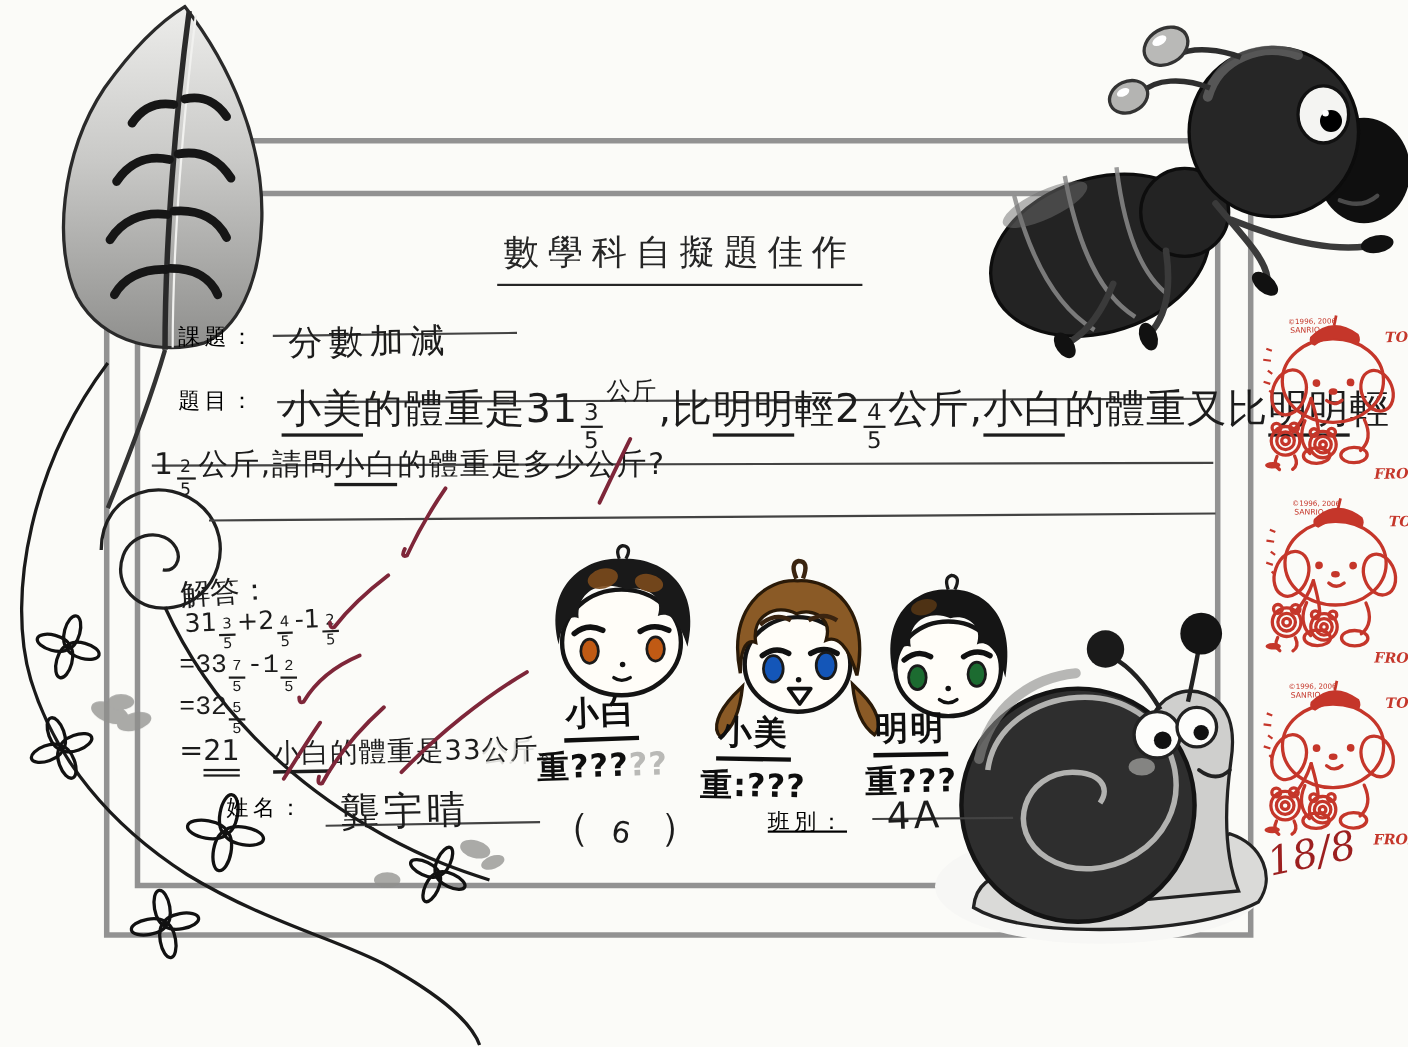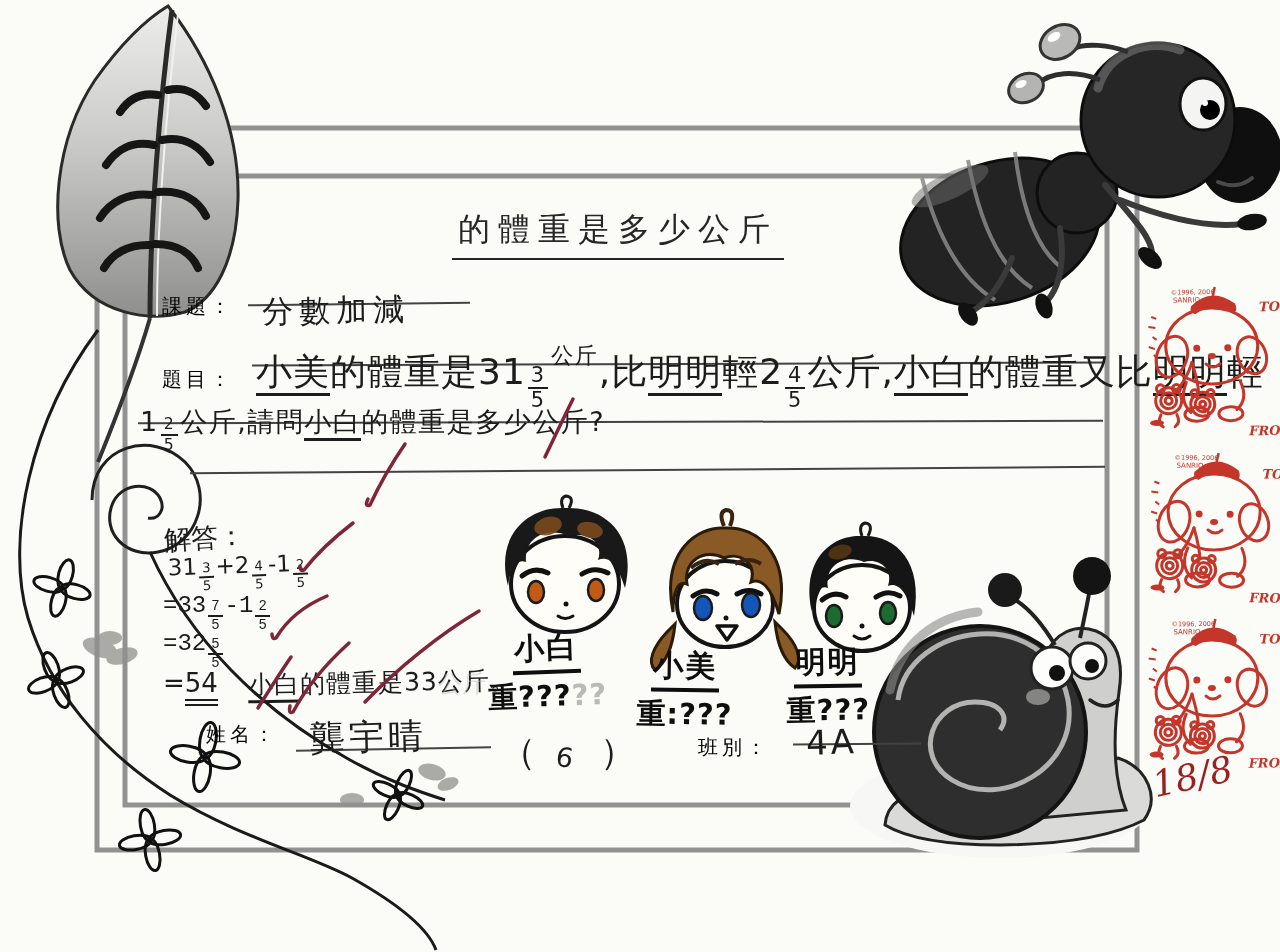--- a/index.html
+++ b/index.html
@@ -222,26 +222,26 @@
     </g>
   </svg>
 
   <div class="rule" style="left:248px;top:303px;width:222px;transform:rotate(-0.7deg);"></div>
   <div class="rule" style="left:252px;top:363px;width:852px;transform:rotate(-0.2deg);"></div>
   <div class="rule" style="left:138px;top:421px;width:965px;transform:rotate(-0.15deg);"></div>
   <div class="rule" style="left:190px;top:469px;width:915px;transform:rotate(-0.4deg);"></div>
   <div class="rule" style="left:296px;top:748px;width:195px;transform:rotate(-1deg);"></div>
   <div class="rule" style="left:793px;top:743px;width:128px;transform:rotate(-0.5deg);"></div>
 
-  <div class="abs textlayer title serif" style="left:452px;top:208px;">的體重是多少公斤</div>
+  <div class="abs textlayer title serif" style="left:452px;top:208px;">數學科自擬題佳作</div>
 
   <div class="abs textlayer lbl serif" style="left:162px;top:293px;">課題：</div>
   <div class="abs textlayer hw hand" style="left:262px;top:290px;font-size:31px;letter-spacing:6px;transform:rotate(-1deg);">分數加減</div>
 
-  <div class="abs textlayer lbl serif" style="left:162px;top:366px;">題目：</div>
+  <div class="abs textlayer lbl serif" style="left:162px;top:351px;">題目：</div>
   <div class="abs textlayer hw hand" style="left:256px;top:348px;font-size:36px;letter-spacing:1px;"><span class="u1">小美</span>的體重是31<span class="frac">
         <span class="n">3</span>
         <span class="d">5</span>
       </span><span class="ins">公斤</span>,比<span class="u1">明明</span>輕2<span class="frac">
         <span class="n">4</span>
         <span class="d">5</span>
       </span>公斤,<span class="u1">小白</span>的體重又比<span class="u1">明明</span>輕</div>
   <div class="abs textlayer hw hand" style="left:140px;top:404px;font-size:27px;letter-spacing:1.5px;">1<span class="frac">
         <span class="n">2</span>
         <span class="d">5</span>
@@ -262,21 +262,21 @@
         <span class="n">7</span>
         <span class="d">5</span>
       </span>-1<span class="frac">
         <span class="n">2</span>
         <span class="d">5</span>
       </span></div>
   <div class="abs textlayer hw hand" style="left:163px;top:630px;font-size:24px;font-family:Liberation Mono, monospace;">=32<span class="frac">
         <span class="n">5</span>
         <span class="d">5</span>
       </span></div>
-  <div class="abs textlayer hw hand" style="left:163px;top:668px;font-size:26px;">=<span class="u2">54</span></div>
+  <div class="abs textlayer hw hand" style="left:163px;top:668px;font-size:26px;">=<span class="u2">21</span></div>
   <div class="abs textlayer hw hand" style="left:248px;top:666px;font-size:25px;letter-spacing:1px;transform:rotate(-1deg);"><span class="u1">小白</span>的體重是33公斤。</div>
   <div class="abs textlayer hand ghost" style="left:438px;top:668px;font-size:24px;opacity:0.45;">公斤</div>
 
   <div class="char-label" style="left:487px;top:628px;width:120px;transform:rotate(-2deg);">
     <span class="char-name">小白</span>
     <span class="char-weight"><span>重???</span><span class="ghost">??</span></span>
   </div>
   <div class="char-label" style="left:625px;top:646px;width:120px;transform:rotate(1deg);">
     <span class="char-name">小美</span>
     <span class="char-weight"><span>重:???</span><span class="ghost"></span></span>
@@ -284,21 +284,21 @@
   <div class="char-label" style="left:768px;top:642px;width:120px;transform:rotate(-1deg);">
     <span class="char-name">明明</span>
     <span class="char-weight"><span>重???</span><span class="ghost"></span></span>
   </div>
 
   <div class="abs textlayer lbl serif" style="left:206px;top:721px;">姓名：</div>
   <div class="abs textlayer hw hand" style="left:310px;top:714px;font-size:35px;letter-spacing:4px;transform:rotate(-1.5deg);">龔宇晴</div>
   <div class="abs textlayer hw hand" style="left:500px;top:728px;font-size:36px;">（</div>
   <div class="abs textlayer hw hand" style="left:556px;top:742px;font-size:27px;transform:rotate(10deg);">6</div>
   <div class="abs textlayer hw hand" style="left:600px;top:728px;font-size:36px;">）</div>
-  <div class="abs textlayer lbl serif" style="left:698px;top:734px;">班別：</div>
+  <div class="abs textlayer lbl serif" style="left:698px;top:734px;text-decoration:underline;">班別：</div>
   <div class="abs textlayer hw hand" style="left:806px;top:722px;font-size:34px;letter-spacing:3px;transform:rotate(-2deg);">4A</div>
 
   <div class="abs date-mark" style="left:1152px;top:756px;">18/8</div>
 
   <svg class="abs checks" width="1280" height="952" viewBox="0 0 1280 952" style="left:0;top:0;pointer-events:none;">
     <g stroke="#7e2639" stroke-width="3.5" fill="none" stroke-linecap="round">
       <path d="M300 566 q 0 6 4 4 C 318 552 336 536 353 523"></path>
       <path d="M272 634 q 0 6 4 4 C 288 618 308 604 327 596"></path>
       <path d="M258 708 C 268 692 280 673 291 657"></path>
       <path d="M290 706 q -2 8 3 6 C 308 684 328 662 349 643"></path>

